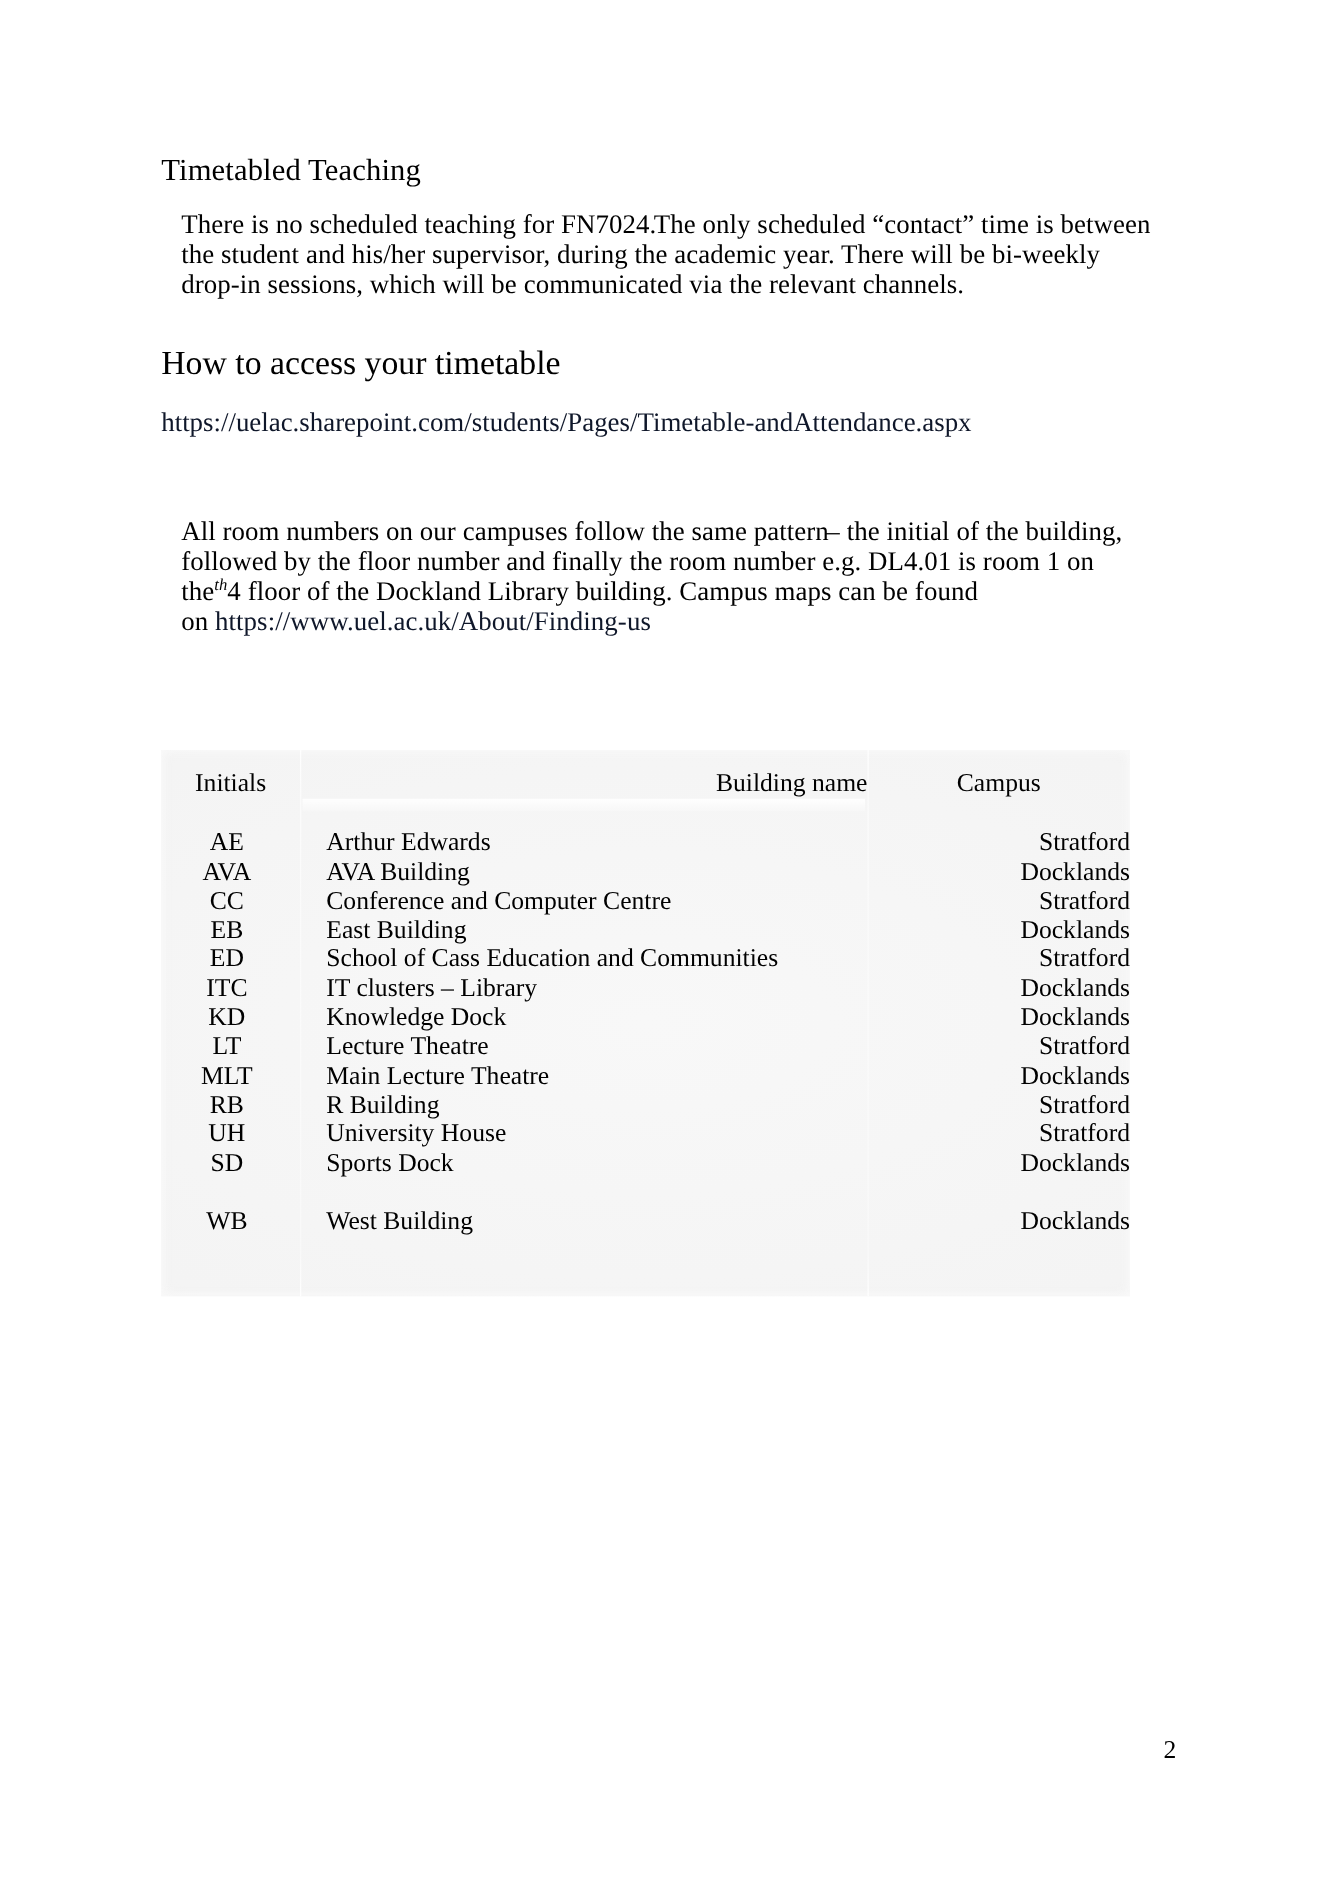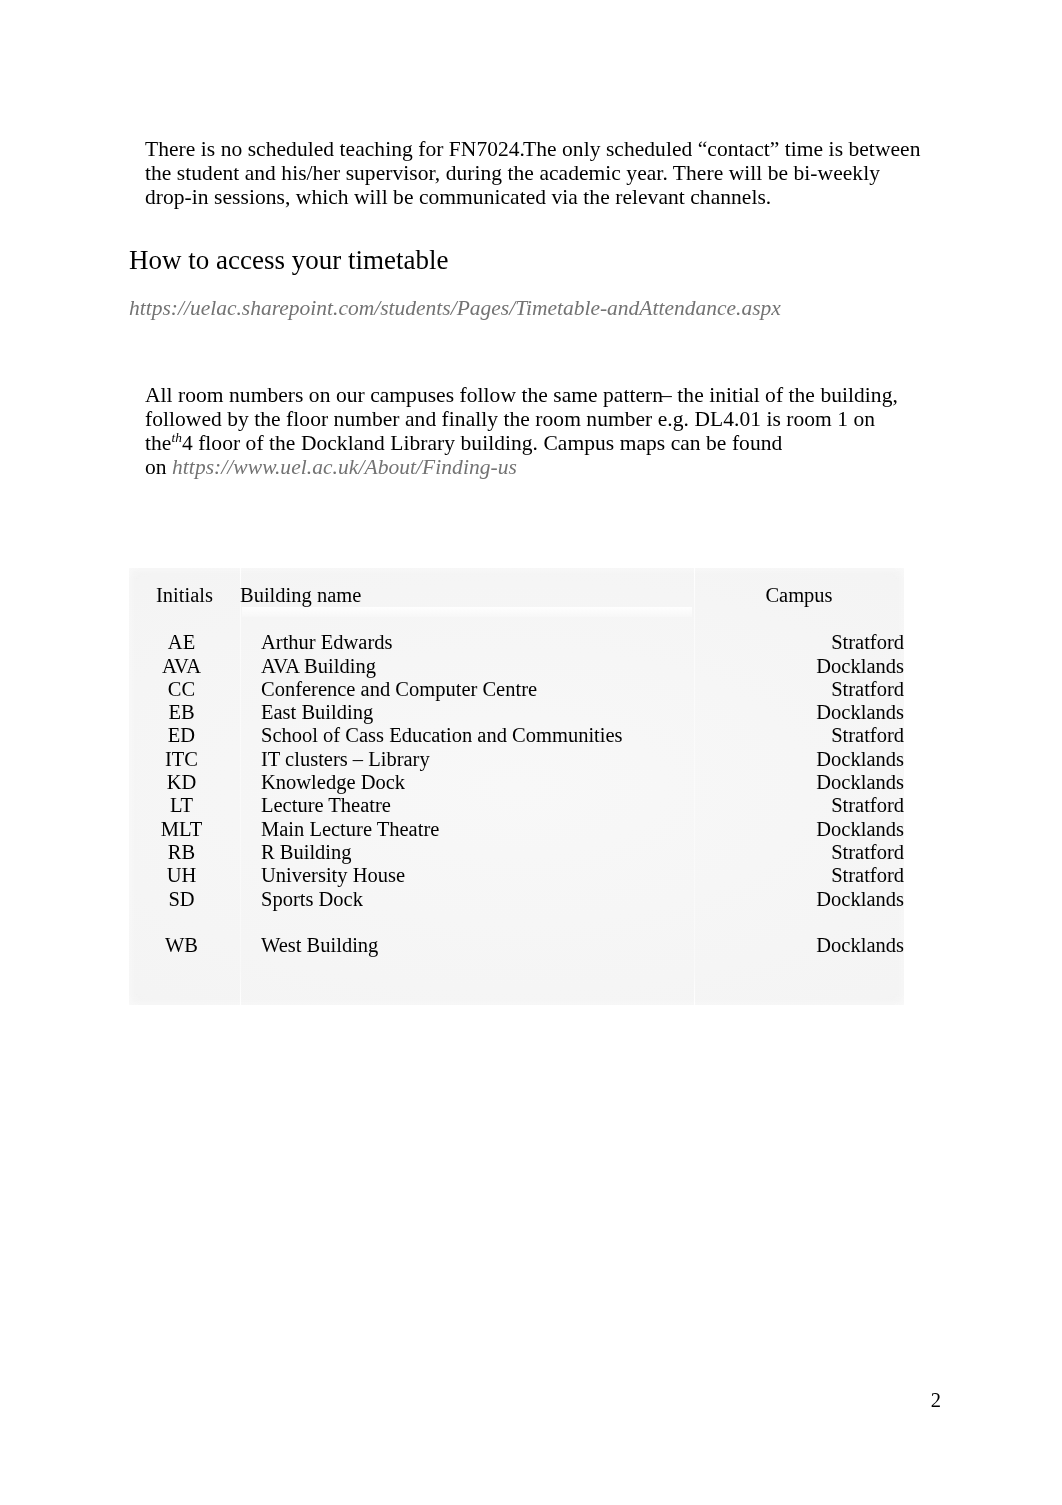--- a/index.html
+++ b/index.html
@@ -52,23 +52,22 @@
     height: 23.8px;
   }
 
   .subhead {
     font-size: 27px;
     line-height: 23.8px;
     margin: 0;
   }
 
   .link {
-    color: #737373;
+    color: #0f172a;
     text-decoration: none;
-    font-style: italic;
   }
 
   .link-row {
     font-size: 21.5px;
     line-height: 23.8px;
     margin: 0;
   }
 
   .sup {
     font-size: 0.62em;
@@ -78,21 +77,21 @@
   }
 
   .tight-join {
     margin-left: -2px;
   }
 
   
   .table-wrap {
     position: absolute;
     left: 129px;
-    top: 568px;
+    top: 600px;
     width: 775px;
     height: 437px;
     background:
       radial-gradient(120% 100% at 50% 50%, rgba(248,248,248,1) 0%, rgba(244,244,244,1) 62%, rgba(236,236,236,0.92) 88%, rgba(228,228,228,0.55) 100%);
     box-shadow: 0 0 7px 2px rgba(250,250,250,0.9) inset;
   }
 
   .table-inner {
     position: relative;
     width: 100%;
@@ -124,21 +123,21 @@
 
   .btable th {
     font-weight: normal;
     font-size: 20.5px;
     padding: 16px 0 24px 0;
     vertical-align: top;
   }
   .btable th.h-initials { width: 111px; text-align: center; }
   .btable th.h-building {
     width: 454px;
-    text-align: left;
+    text-align: right;
     position: relative;
   }
   .btable th.h-building .hdr-rule {
     position: absolute;
     left: 2px;
     right: 2px;
     bottom: 14px;
     height: 10px;
     background: linear-gradient(to bottom, rgba(255,255,255,0.95), rgba(255,255,255,0.2));
   }
@@ -166,20 +165,21 @@
     line-height: 24px;
   }
 </style>
 </head>
 <body>
 
 <div class="page">
 
   <div class="content">
 
+    <h1 class="doc-title">Timetabled Teaching</h1>
 
     <p class="para"><span>There is no scheduled teaching for FN7024.</span><span class="tight-join">The only scheduled “contact” time is between the student and his/her supervisor, during the academic year. There will be bi-weekly drop-in sessions, which will be communicated via the relevant channels.</span></p>
 
     <div class="spacer-line"></div>
 
     <p class="subhead">How to access your timetable</p>
 
 
     <div class="spacer-line"></div>
 

